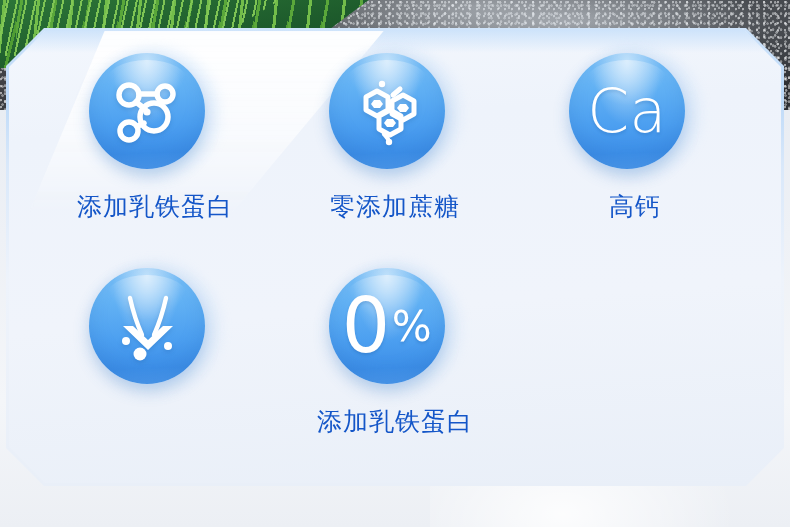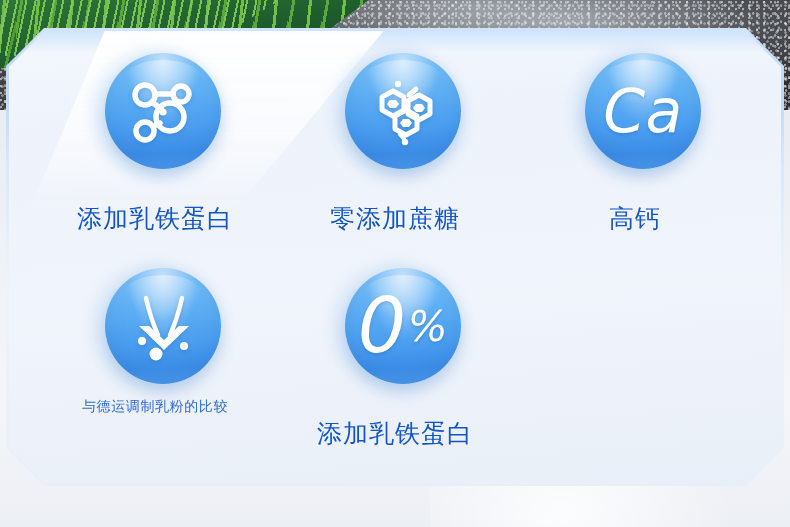--- a/index.html
+++ b/index.html
@@ -90,21 +90,21 @@
   
   #grid{
     position:absolute;inset:0;
     display:grid;grid-template-columns:repeat(3,1fr);grid-template-rows:1fr 1fr;
     padding:14px 26px 16px;box-sizing:border-box;
   }
   .cell{display:flex;flex-direction:column;align-items:center;justify-content:flex-start;}
   .cell.r2{padding-top:4px;}
 
   
-  .orb-wrap{position:relative;width:132px;height:132px;display:flex;align-items:center;justify-content:flex-end;font-style:italic;}
+  .orb-wrap{position:relative;width:132px;height:132px;display:flex;align-items:center;justify-content:flex-start;}
   .orb-glow{
     position:absolute;left:50%;top:52%;transform:translate(-50%,-50%);
     width:140px;height:140px;border-radius:50%;
     background:radial-gradient(circle at 50% 48%, rgba(144,193,246,.55) 0%, rgba(168,208,248,.26) 52%, rgba(200,225,250,0) 72%);
     filter:blur(4px);
   }
   .orb{
     position:relative;width:116px;height:116px;border-radius:50%;
     background:
       radial-gradient(ellipse at 50% 8%, rgba(255,255,255,.55) 0%, rgba(255,255,255,0) 42%),
@@ -123,21 +123,21 @@
     text-shadow:0 2px 3px rgba(30,90,160,.28);
     font-family:"DejaVu Sans","Liberation Sans",sans-serif;
   }
   .orb-ca{font-size:60px;}
   .orb-zero{font-size:76px;font-weight:400;}
   .orb-pct{font-size:42px;font-weight:400;margin-left:1px;align-self:flex-end;margin-bottom:16px;}
   .zero-row{display:flex;align-items:flex-end;}
 
   
   .label{
-    margin-top:28px;color:#1456c8;font-size:25px;line-height:1.1;
+    margin-top:16px;color:#1456c8;font-size:25px;line-height:1.1;
     letter-spacing:1px;white-space:nowrap;
     font-family:"DejaVu Sans","Liberation Sans",sans-serif;
   }
   .sublabel{
     margin-top:6px;color:#2f6ad0;font-size:14px;letter-spacing:.6px;white-space:nowrap;
     font-family:"DejaVu Sans","Liberation Sans",sans-serif;
   }
 </style>
 </head>
 <body>
@@ -223,21 +223,20 @@
                 <path d="M21 10 C25 28 29 38 33 47" stroke="#fff" stroke-width="4.4" stroke-linecap="round" fill="none"></path>
                 <path d="M57 10 C53 28 49 38 45 47" stroke="#fff" stroke-width="4.4" stroke-linecap="round" fill="none"></path>
                 <path d="M14 38 L39 62 L64 38 L54 38 L39 52 L24 38 Z" fill="#fff"></path>
                 <circle cx="17" cy="53" r="4" fill="#fff"></circle>
                 <circle cx="59" cy="58" r="4" fill="#fff"></circle>
                 <circle cx="31" cy="66" r="6.5" fill="#fff"></circle>
               </svg>
             </span>
           </div>
         </div>
-        <div class="sublabel">与德运调制乳粉的比较</div>
       </div>
 
       <div class="cell r2">
         <div class="orb-wrap">
           <div class="orb-glow"></div>
           <div class="orb">
             <span class="zero-row">
               <span class="orb-text orb-zero">0</span>
               <span class="orb-text orb-pct">%</span>
             </span>

